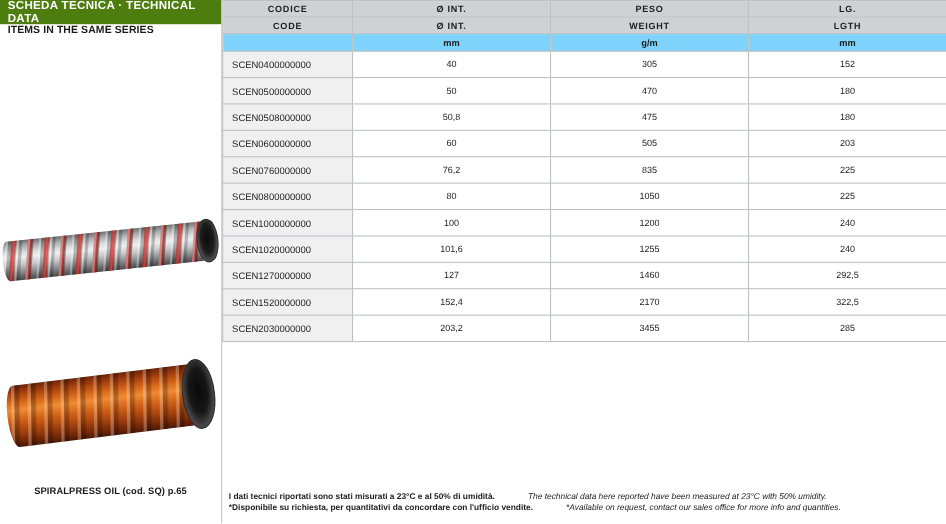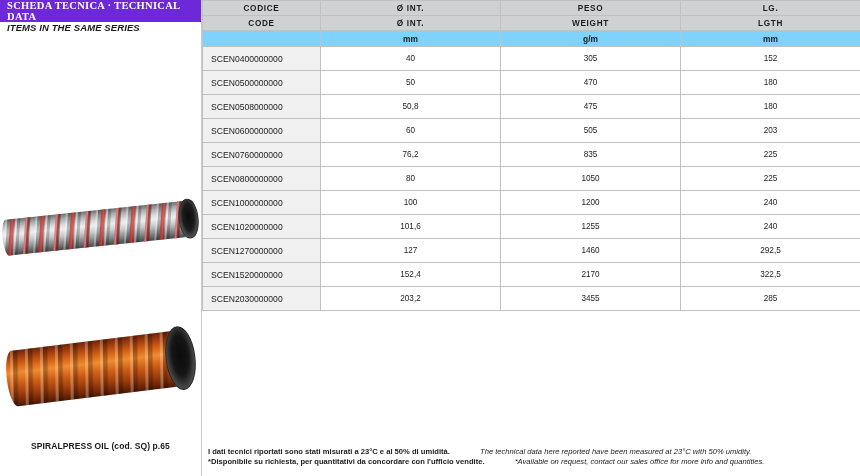--- a/index.html
+++ b/index.html
@@ -25,46 +25,44 @@
     left: 0;
     top: 0;
     width: 202px;
     height: 476px;
     background: #ffffff;
     border-right: 1px solid #c9c9c9;
     box-sizing: border-box;
   }
   .left-header {
     height: 22px;
-    background: #6d28d9;
+    background: #4d7c0f;
     color: #ffffff;
     display: flex;
     align-items: center;
     padding-left: 7px;
     box-sizing: border-box;
-    font-family: Liberation Serif, serif;
   }
   .left-header-title {
     font-size: 10.5px;
     font-weight: bold;
     letter-spacing: 0.3px;
   }
   .series-title {
     margin: 16px 0 0 7px;
     font-size: 9.5px;
     font-weight: bold;
     color: #1a1a1a;
     letter-spacing: 0.1px;
     line-height: 12px;
   }
   .series-title-en {
     margin: 0 0 0 7px;
     font-size: 9.5px;
     font-weight: bold;
-    font-style: italic;
     color: #1a1a1a;
     letter-spacing: 0.1px;
     line-height: 12px;
   }
 
   .product {
     position: absolute;
     left: 0;
     width: 201px;
   }

